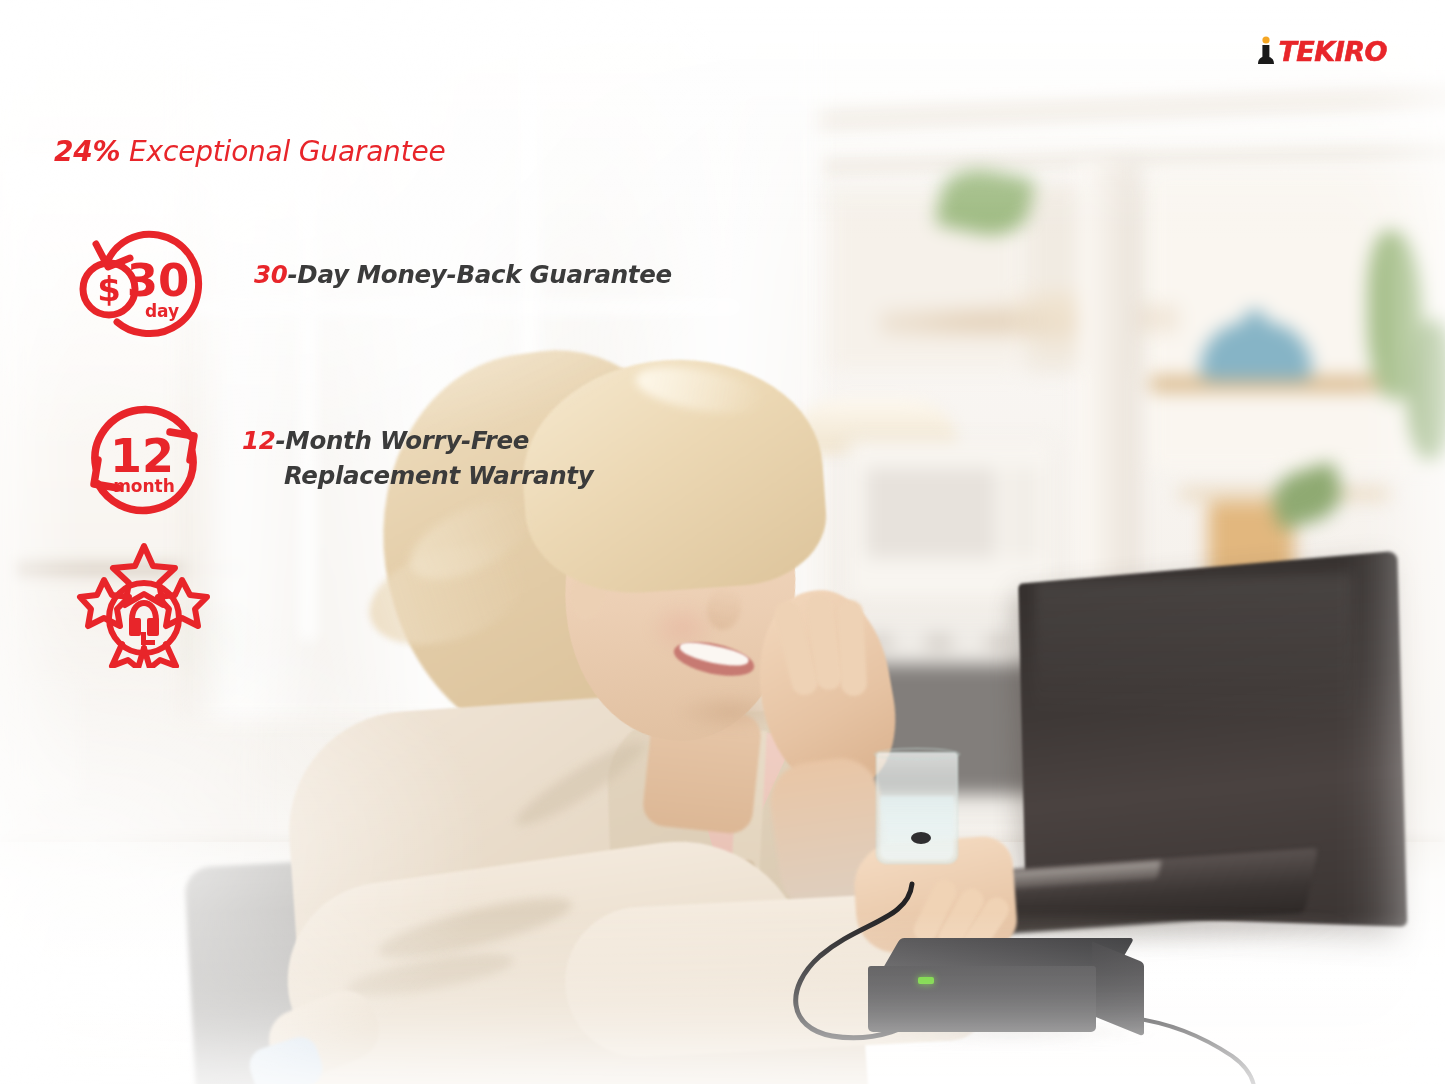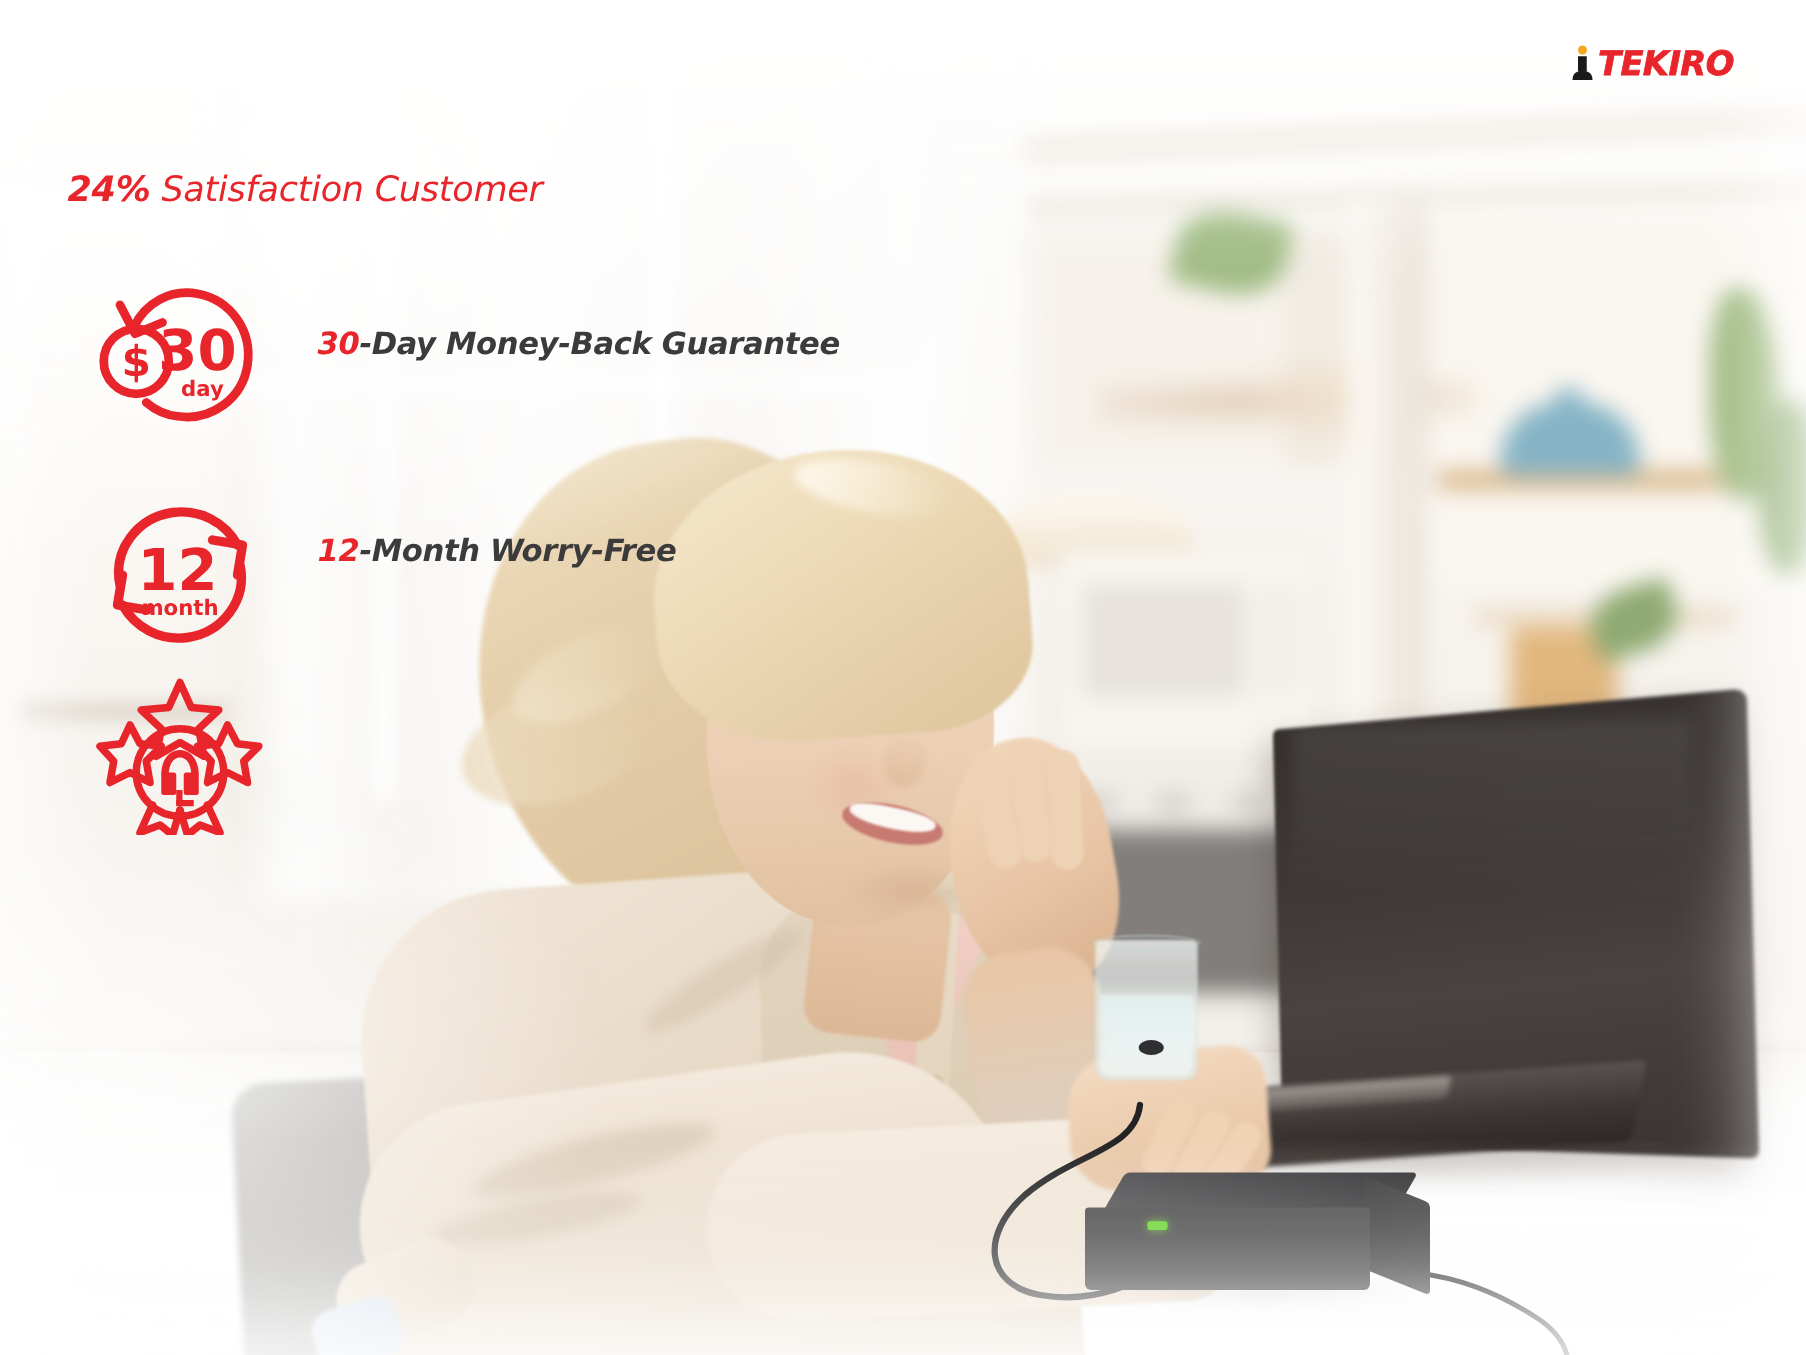--- a/index.html
+++ b/index.html
@@ -561,21 +561,21 @@
   .feat-text {
     font-family:"DejaVu Sans", sans-serif;
     font-weight:bold; font-style:italic;
     font-size:24.5px;
     color:#3b3b3b;
     letter-spacing:-.3px;
     line-height:1.42;
     white-space:nowrap;
   }
   .feature.f1 .feat-text { margin-left:40px; margin-top:36px; }
-  .feature.f2 .feat-text { margin-left:40px; margin-top:28px; }
+  .feature.f2 .feat-text { margin-left:28px; margin-top:28px; }
   .feature.f3 .feat-text { margin-left:40px; margin-top:48px; }
   .feat-text .num { color:#E8252A; }
   .feat-text .l2  { display:block; padding-left:42px; }
 </style>
 </head>
 <body>
 
 <div class="stage">
 
   <div class="photo">
@@ -707,21 +707,21 @@
     <div class="logo">
       <svg class="logo-mark" viewBox="0 0 22 30">
         <circle cx="12" cy="4" r="3.6" fill="#F5A623"></circle>
         <rect x="8.4" y="9" width="7" height="12" fill="#1A1A1A"></rect>
         <path d="M4 28 C 4 22, 8 20.5, 12 20.5 C 16 20.5, 20 22, 20 28 Z" fill="#1A1A1A"></path>
       </svg>
       <span class="logo-text">TEKIRO</span>
     </div>
 
 
-    <div class="subhead"><b>24%</b><span> Satisfaction Customer</span></div>
+    <div class="subhead"><b>24%</b><span> Exceptional Guarantee</span></div>
 
     <div class="features">
 
       <div class="feature f1">
         <div class="feat-icon">
           <svg viewBox="0 0 140 128">
             <g fill="none" stroke="#E8252A" stroke-width="7" stroke-linecap="round">
               <path d="M33 40 C 42 20, 63 9, 84 13 C 111 18, 128 43, 124 70 C 120 97, 95 115, 68 111 C 58 110, 50 106, 43 100"></path>
               <path d="M22 22 L 34 45 L 56 36" stroke-linejoin="round" stroke-width="7"></path>
               <circle cx="35" cy="67" r="26"></circle>
@@ -740,21 +740,21 @@
             <g fill="none" stroke="#E8252A" stroke-width="7.5" stroke-linecap="round" stroke-linejoin="round">
               <path d="M22 72 C 16 44, 36 18, 64 14 C 86 11, 106 22, 116 40"></path>
               <path d="M96 36 L 120 40 L 116 64"></path>
               <path d="M118 56 C 124 84, 104 110, 76 114 C 54 117, 34 106, 24 88"></path>
               <path d="M44 92 L 20 88 L 24 64"></path>
             </g>
             <text x="68" y="76" text-anchor="middle" font-family="DejaVu Sans, sans-serif" font-size="46" font-weight="bold" fill="#E8252A">12</text>
             <text x="70" y="96" text-anchor="middle" font-family="DejaVu Sans, sans-serif" font-size="17" font-weight="bold" fill="#E8252A">month</text>
           </svg>
         </div>
-        <div class="feat-text"><span class="num">12</span><span>-Month Worry-Free</span></div>
+        <div class="feat-text"><span class="num">12</span><span>-Month Worry-Free</span><span class="l2">Replacement Warranty</span></div>
       </div>
 
       <div class="feature f3">
         <div class="feat-icon">
           <svg viewBox="0 0 140 128">
             <g fill="none" stroke="#E8252A" stroke-width="6" stroke-linejoin="round" stroke-linecap="round">
               <path d="M70 6 L 79 26 L 101 28 L 85 43 L 89 65 L 70 54 L 51 65 L 55 43 L 39 28 L 61 26 Z"></path>
               <path d="M24 38 L 32 53 L 49 55 L 37 67 L 40 84 L 24 76 L 8 84 L 11 67 L 0 55 L 17 53 Z" transform="translate(6,2)"></path>
               <path d="M116 38 L 124 53 L 141 55 L 129 67 L 132 84 L 116 76 L 100 84 L 103 67 L 92 55 L 109 53 Z" transform="translate(-8,2)"></path>
               <path d="M48 104 L 38 126 L 54 120 L 64 128 L 70 108"></path>

